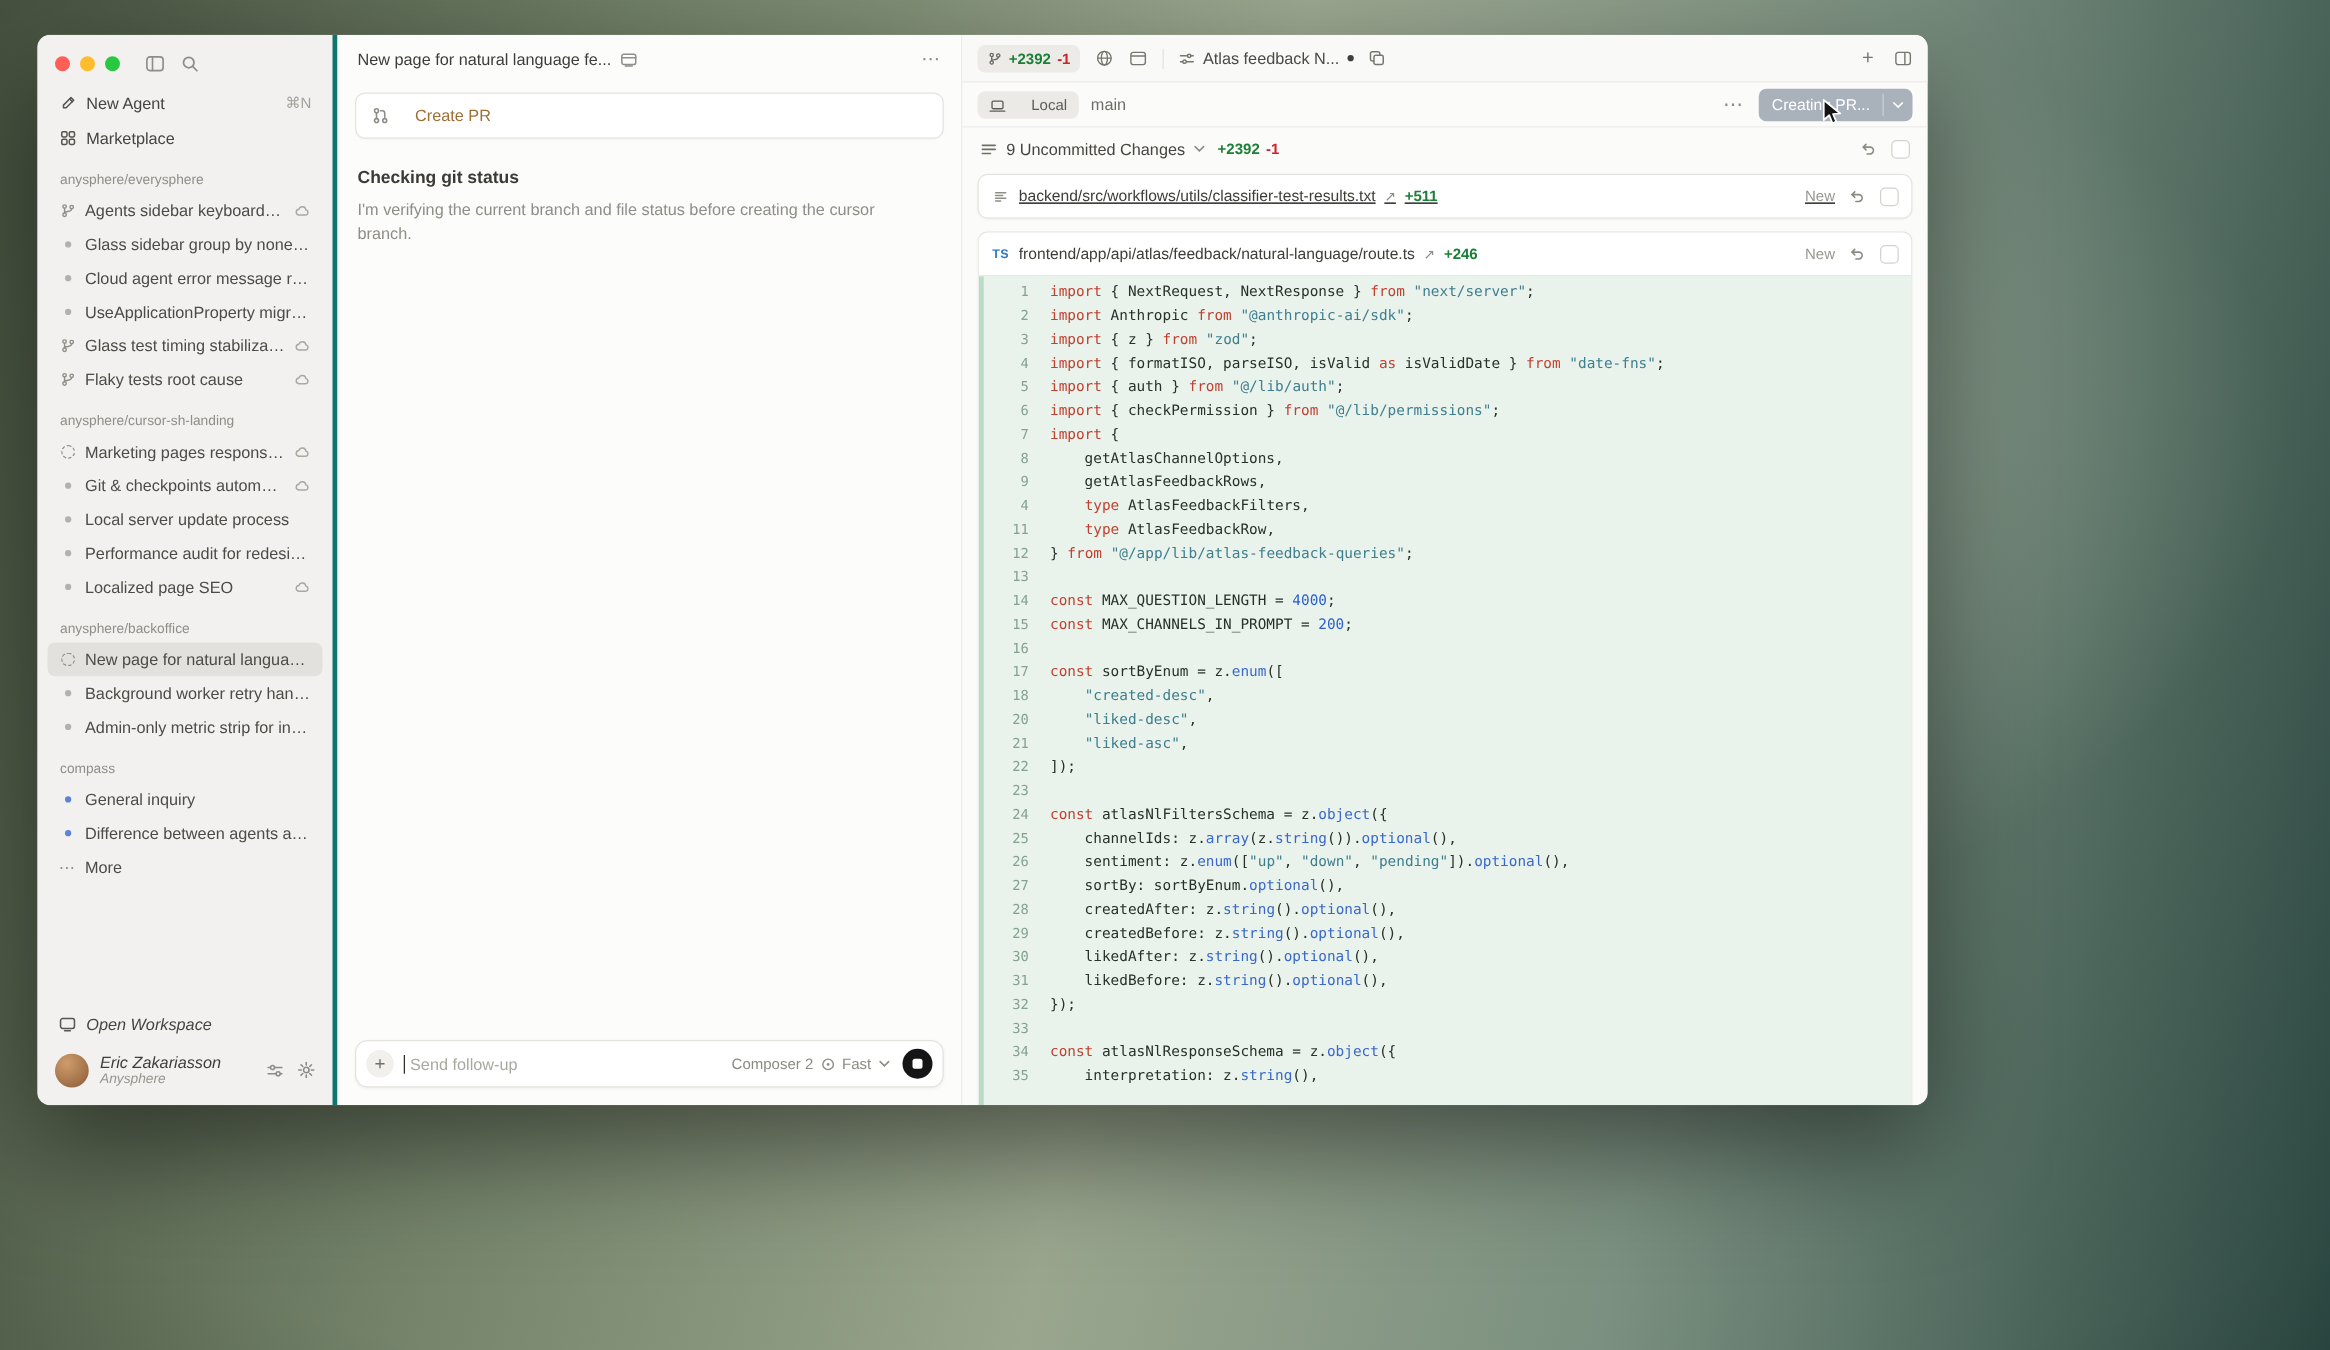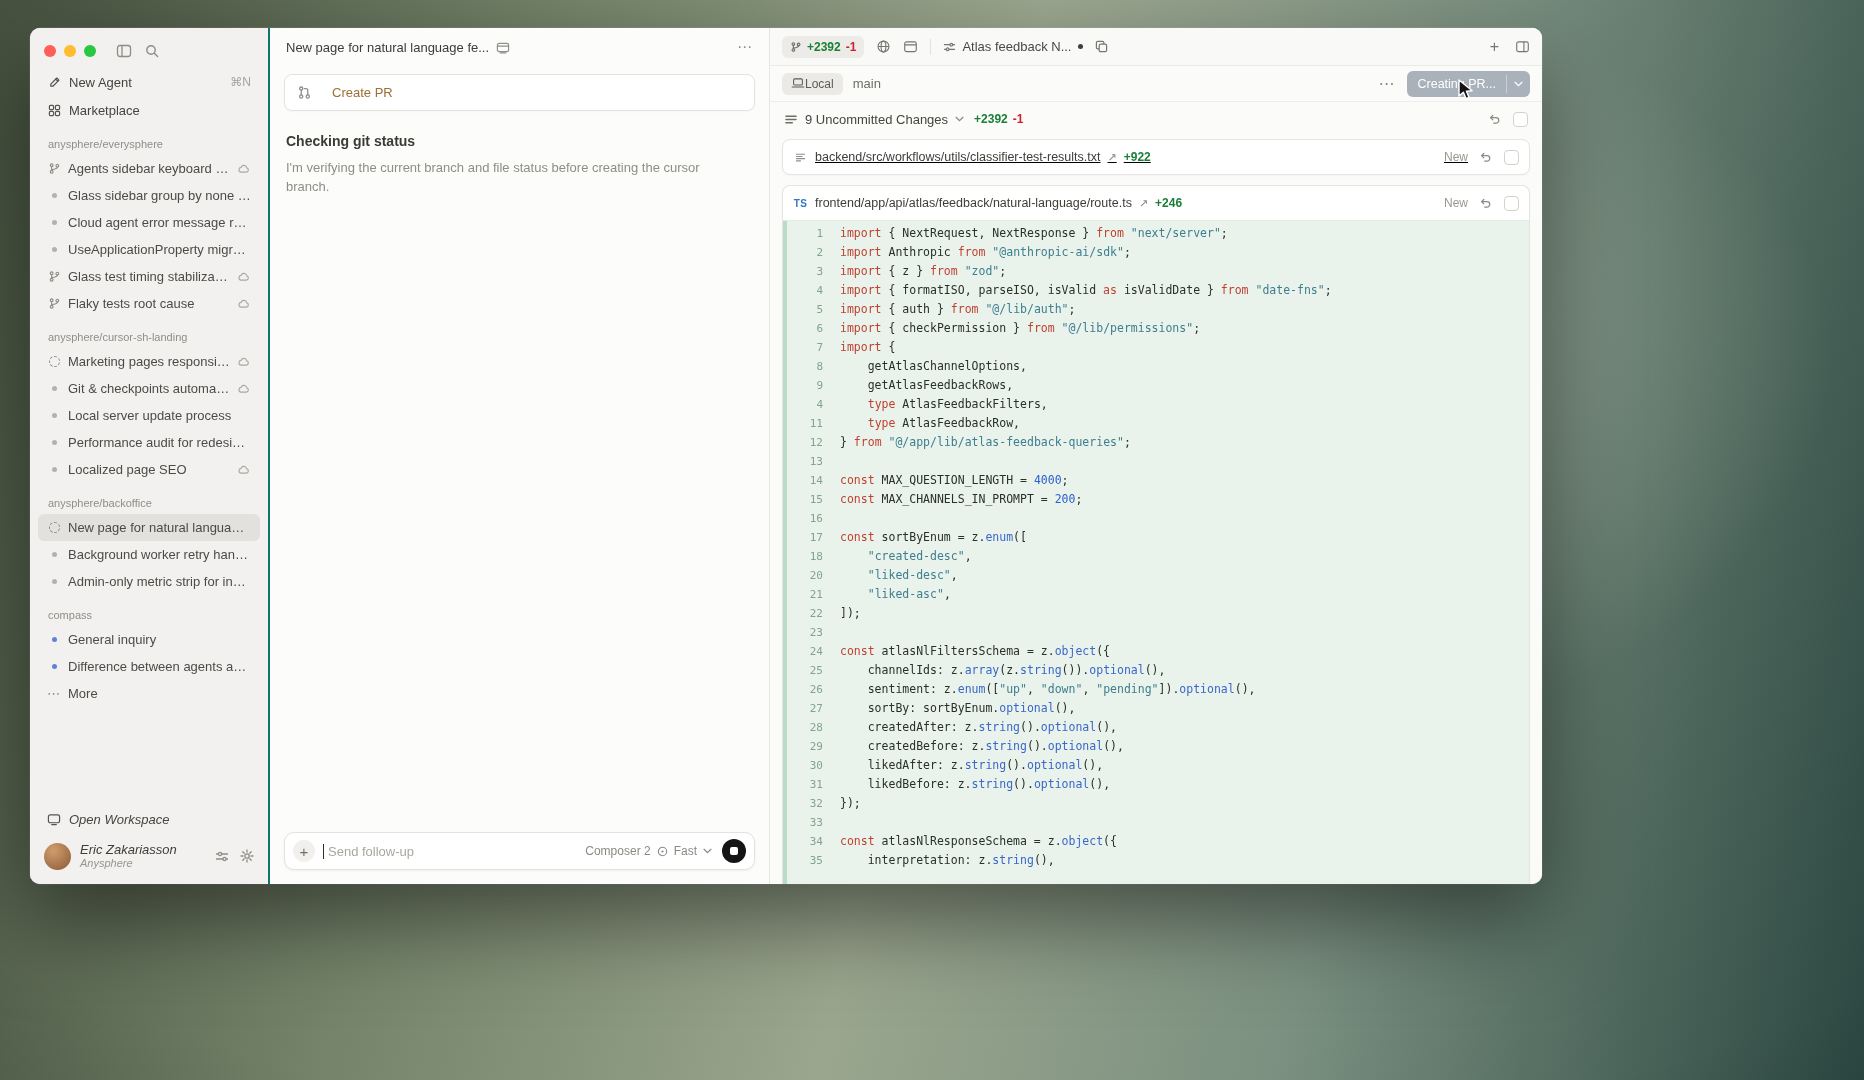--- a/index.html
+++ b/index.html
@@ -11,21 +11,21 @@
       radial-gradient(1150px 680px at 60% 33%, rgba(196,205,184,.55), rgba(0,0,0,0) 62%),
       linear-gradient(102deg,#46523f 0%,#74836a 26%,#9aa68e 50%,#7b9080 72%,#2b4741 100%);}
   .desktop::after{content:"";position:absolute;inset:0;
     background:radial-gradient(140% 125% at 52% 38%, rgba(0,0,0,0) 55%, rgba(8,24,21,.55) 100%);pointer-events:none;}
 
   .window{position:absolute;left:30px;top:28px;width:1512px;height:856px;background:#fff;border-radius:10px;
     overflow:hidden;display:flex;z-index:2;
     box-shadow:0 35px 90px rgba(0,0,0,.5),0 0 0 .5px rgba(255,255,255,.18);}
 
   
-  .sidebar{width:240px;background:#f2f1ef;border-right:2px solid #0f766e;display:flex;flex-direction:column;flex-shrink:0;}
+  .sidebar{width:240px;background:#f2f1ef;border-right:4px solid #0f766e;display:flex;flex-direction:column;flex-shrink:0;}
   .traffic-row{display:flex;align-items:center;gap:8px;padding:16px 14px 10px;}
   .tl{width:12px;height:12px;border-radius:50%;}
   .tl.red{background:#ff5f57}.tl.yellow{background:#febc2e}.tl.green{background:#28c840}
   .win-icons{display:flex;align-items:center;gap:13px;margin-left:12px;color:#8d8d87;}
   .side-row{display:flex;align-items:center;gap:8px;height:28px;padding:0 9px;margin:0 8px;border-radius:6px;font-size:13px;color:#45443f;}
   .side-row .shortcut{margin-left:auto;color:#a3a29b;font-size:12px;}
   .side-scroll{flex:1;overflow:hidden;}
   .side-sec-label{font-size:11px;color:#8f8e87;padding:14px 18px 5px;white-space:nowrap;overflow:hidden;text-overflow:ellipsis;}
   .side-item{display:flex;align-items:center;gap:7px;height:27px;margin:0 8px;padding:0 9px;border-radius:6px;font-size:13px;color:#4c4b46;}
   .side-item.selected{background:#e3e1dd;}
@@ -66,21 +66,21 @@
   
   .editor{flex:1;background:#fbfbf9;display:flex;flex-direction:column;min-width:0;}
   .tabbar{height:38px;display:flex;align-items:center;gap:12px;padding:0 12px;border-bottom:1px solid #ebeae6;background:#f9f9f7;}
   .diff-pill{display:flex;align-items:center;gap:5px;background:#ecebe7;border-radius:6px;padding:4px 8px;font-size:12px;font-weight:700;}
   .plus-green{color:#1a7f37}.minus-red{color:#cf222e}
   .vdiv{width:1px;height:16px;background:#e3e2de;}
   .tab{display:flex;align-items:center;gap:6px;font-size:13px;color:#4a4944;}
   .tab-dot{width:5px;height:5px;background:#403f3a;border-radius:50%;}
   .tabbar-right{margin-left:auto;display:flex;align-items:center;gap:16px;color:#77766f;}
   .toolbar{height:36px;display:flex;align-items:center;gap:10px;padding:0 12px;border-bottom:1px solid #ededeb;}
-  .local-chip{display:flex;align-items:flex-start;gap:0;background:#eceae6;border-radius:6px;padding:4px 9px;font-size:12px;color:#5c5b55;}
+  .local-chip{display:flex;align-items:flex-end;gap:20px;background:#eceae6;border-radius:6px;padding:4px 9px;font-size:12px;color:#5c5b55;}
   .branch-name{font-size:13px;color:#6e6d66;}
   .toolbar-right{margin-left:auto;display:flex;align-items:center;gap:12px;color:#8b8a84;}
   .creating-btn{display:flex;align-items:center;background:#a9b1ba;border-radius:6px;color:#fff;font-size:12.5px;overflow:hidden;}
   .creating-label{padding:6px 10px;white-space:nowrap;}
   .creating-chevron{padding:6px 7px;border-left:1px solid rgba(255,255,255,.4);display:flex;align-items:center;}
   .changes-row{height:34px;display:flex;align-items:center;gap:7px;padding:0 14px;font-size:13px;color:#46453f;font-weight:500;}
   .changes-stats{display:flex;gap:5px;font-size:12px;font-weight:700;margin-left:3px;}
   .row-right{margin-left:auto;display:flex;align-items:center;gap:11px;}
   .checkbox{width:15px;height:15px;border:1.5px solid #d3d2cc;border-radius:4px;background:#fff;display:inline-block;flex-shrink:0;}
   .undo-icon{display:flex;}
@@ -513,21 +513,21 @@
       <div class="files-area">
         <div class="file-card first" id="filerow1">
             <div class="file-row">
               <span class="file-icon">
                 <svg width="13" height="13" viewBox="0 0 16 16" fill="none" stroke="#8f8e88" stroke-width="1.4" stroke-linecap="round">
                   <path d="M3 4h10M3 6.7h7M3 9.4h10M3 12.1h5"></path>
                 </svg>
               </span>
               <span class="file-path">backend/src/workflows/utils/classifier-test-results.txt</span>
               <span class="ext-arrow">↗</span>
-              <span class="stat-plus">+922</span>
+              <span class="stat-plus">+511</span>
               <span class="row-right">
                 <span class="new-badge">New</span>
                 <span class="undo-icon">
                   <svg width="14" height="14" viewBox="0 0 16 16" fill="none" stroke="#8b8a83" stroke-width="1.4" stroke-linecap="round" stroke-linejoin="round">
                     <path d="M3 6.5h6.2a3.1 3.1 0 0 1 0 6.2H6.5"></path>
                     <path d="M5.5 4 3 6.5 5.5 9"></path>
                   </svg>
                 </span>
                 <span class="checkbox"></span>
               </span>

